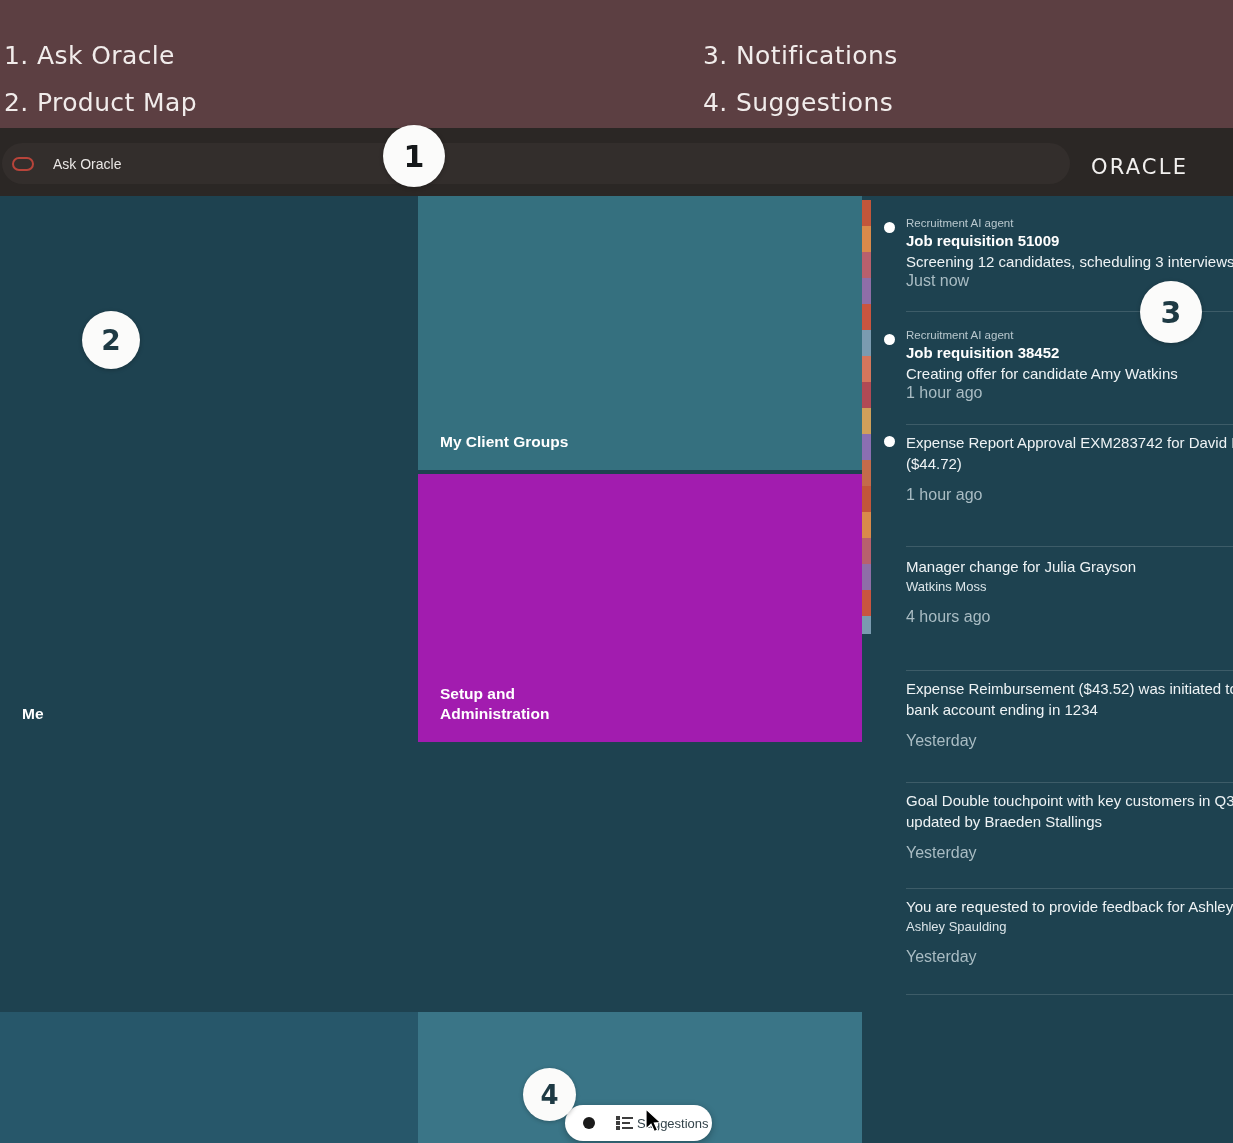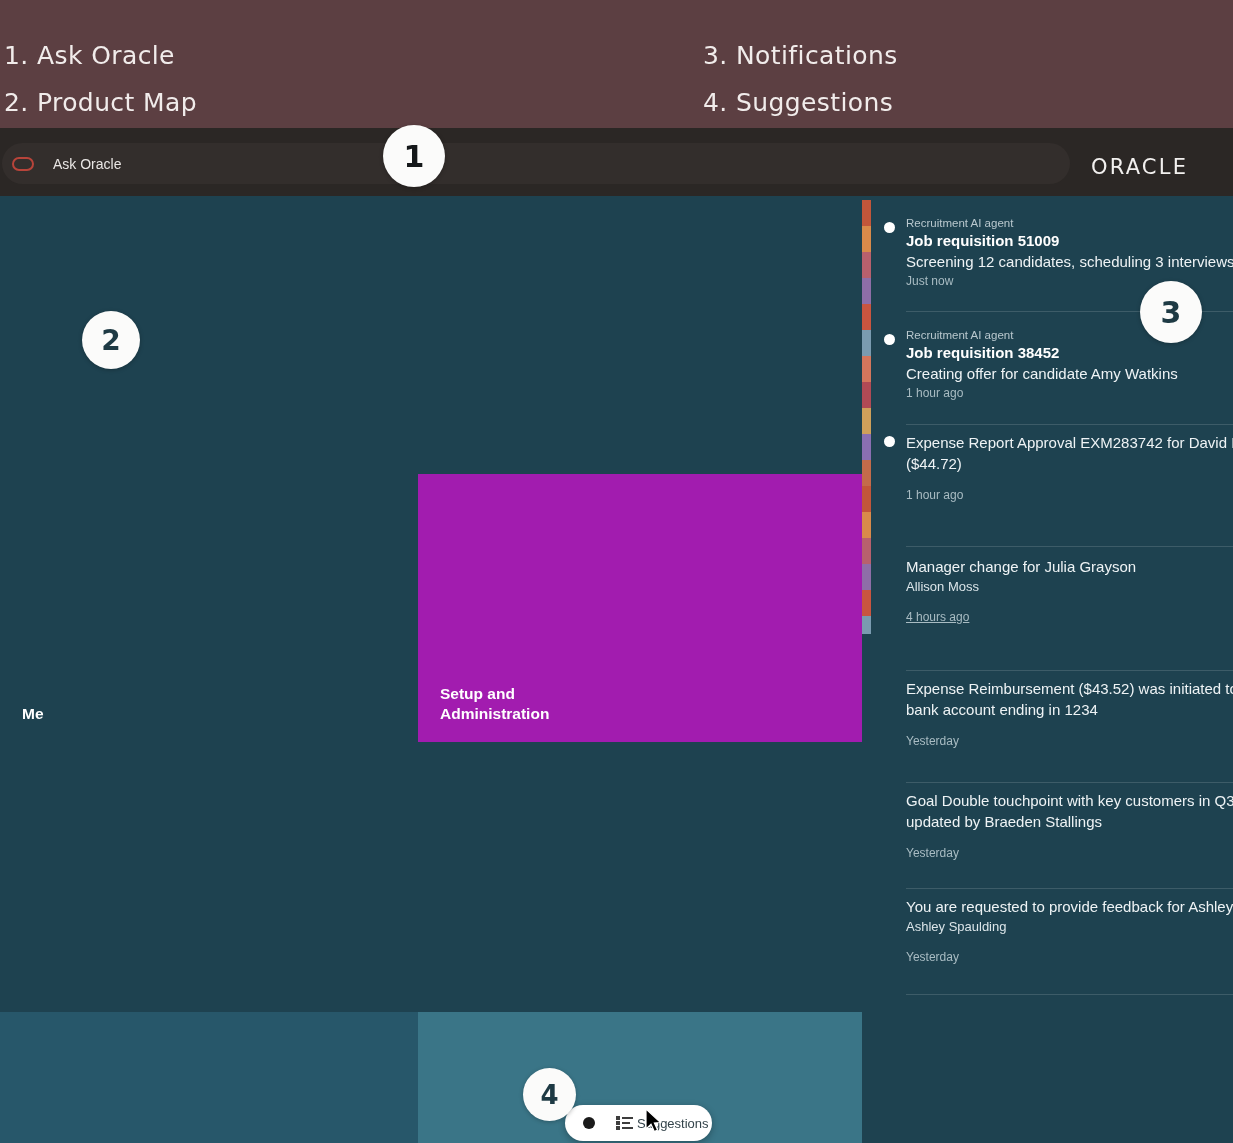--- a/index.html
+++ b/index.html
@@ -171,21 +171,21 @@
     white-space: nowrap;
   }
   .n-body.wrap { white-space: normal; width: 400px; }
   .n-person {
     font-size: 13px;
     color: #dbe5e9;
     line-height: 19px;
     white-space: nowrap;
   }
   .n-time {
-    font-size: 12px;
+    font-size: 16px;
     color: #a9bcc3;
     line-height: 16px;
     white-space: nowrap;
   }
 
   
   .sugg-pill {
     position: absolute;
     left: 565px; top: 1105px;
     width: 147px;
@@ -274,20 +274,23 @@
   <div class="ask-bar">
     <div class="ask-oval"></div>
     <div class="ask-label"><b>Ask</b><span> Oracle</span></div>
   </div>
 
   <div class="oracle-logo">ORACLE</div>
 
   <div class="tilemap">
       <div class="tile" style="left: 0px; top: 0px; width: 430px; height: 546px; background: rgb(30, 66, 80);">
         <div class="tile-label" style="top: 508px;">Me</div>
+      </div>
+      <div class="tile" style="left: 418px; top: 0px; width: 444px; height: 274px; background: rgb(53, 112, 127);">
+        <div class="tile-label" style="top: 236px;">My Client Groups</div>
       </div>
       <div class="tile" style="left: 418px; top: 278px; width: 444px; height: 268px; background: #a21caf;">
         <div class="tile-label" style="top: 210px;">Setup and
 Administration</div>
       </div>
       <div class="tile" style="left: 0px; top: 816px; width: 418px; height: 131px; background: rgb(39, 87, 106);"></div>
       <div class="tile" style="left: 418px; top: 816px; width: 444px; height: 131px; background: rgb(58, 117, 135);"></div>
     </div>
 
   <div class="notif-panel">
@@ -328,22 +331,22 @@
         </div>
         <div class="notif-sep" style="position: absolute; top: 228px;"></div>
         <div class="notif-item" style="position: absolute; left: 0px; top: 236px; width: 371px;">
           <div class="unread-dot" style="top: 4px;"></div>
           <div class="n-body wrap">Expense Report Approval EXM283742 for David Broekel ($44.72)</div>
           <div class="n-time" style="margin-top: 13px;">1 hour ago</div>
         </div>
         <div class="notif-sep" style="position: absolute; top: 350px;"></div>
         <div class="notif-item" style="position: absolute; left: 0px; top: 360px; width: 371px;">
           <div class="n-body">Manager change for Julia Grayson</div>
-          <div class="n-person">Allison Moss</div>
-          <div class="n-time" style="margin-top: 13px; text-decoration: underline;">4 hours ago</div>
+          <div class="n-person">Watkins Moss</div>
+          <div class="n-time" style="margin-top: 13px;">4 hours ago</div>
         </div>
         <div class="notif-sep" style="position: absolute; top: 474px;"></div>
         <div class="notif-item" style="position: absolute; left: 0px; top: 482px; width: 371px;">
           <div class="n-body wrap">Expense Reimbursement ($43.52) was initiated to your bank account ending in 1234</div>
           <div class="n-time" style="margin-top: 13px;">Yesterday</div>
         </div>
         <div class="notif-sep" style="position: absolute; top: 586px;"></div>
         <div class="notif-item" style="position: absolute; left: 0px; top: 594px; width: 371px;">
           <div class="n-body wrap">Goal Double touchpoint with key customers in Q3 was updated by Braeden Stallings</div>
           <div class="n-time" style="margin-top: 13px;">Yesterday</div>

